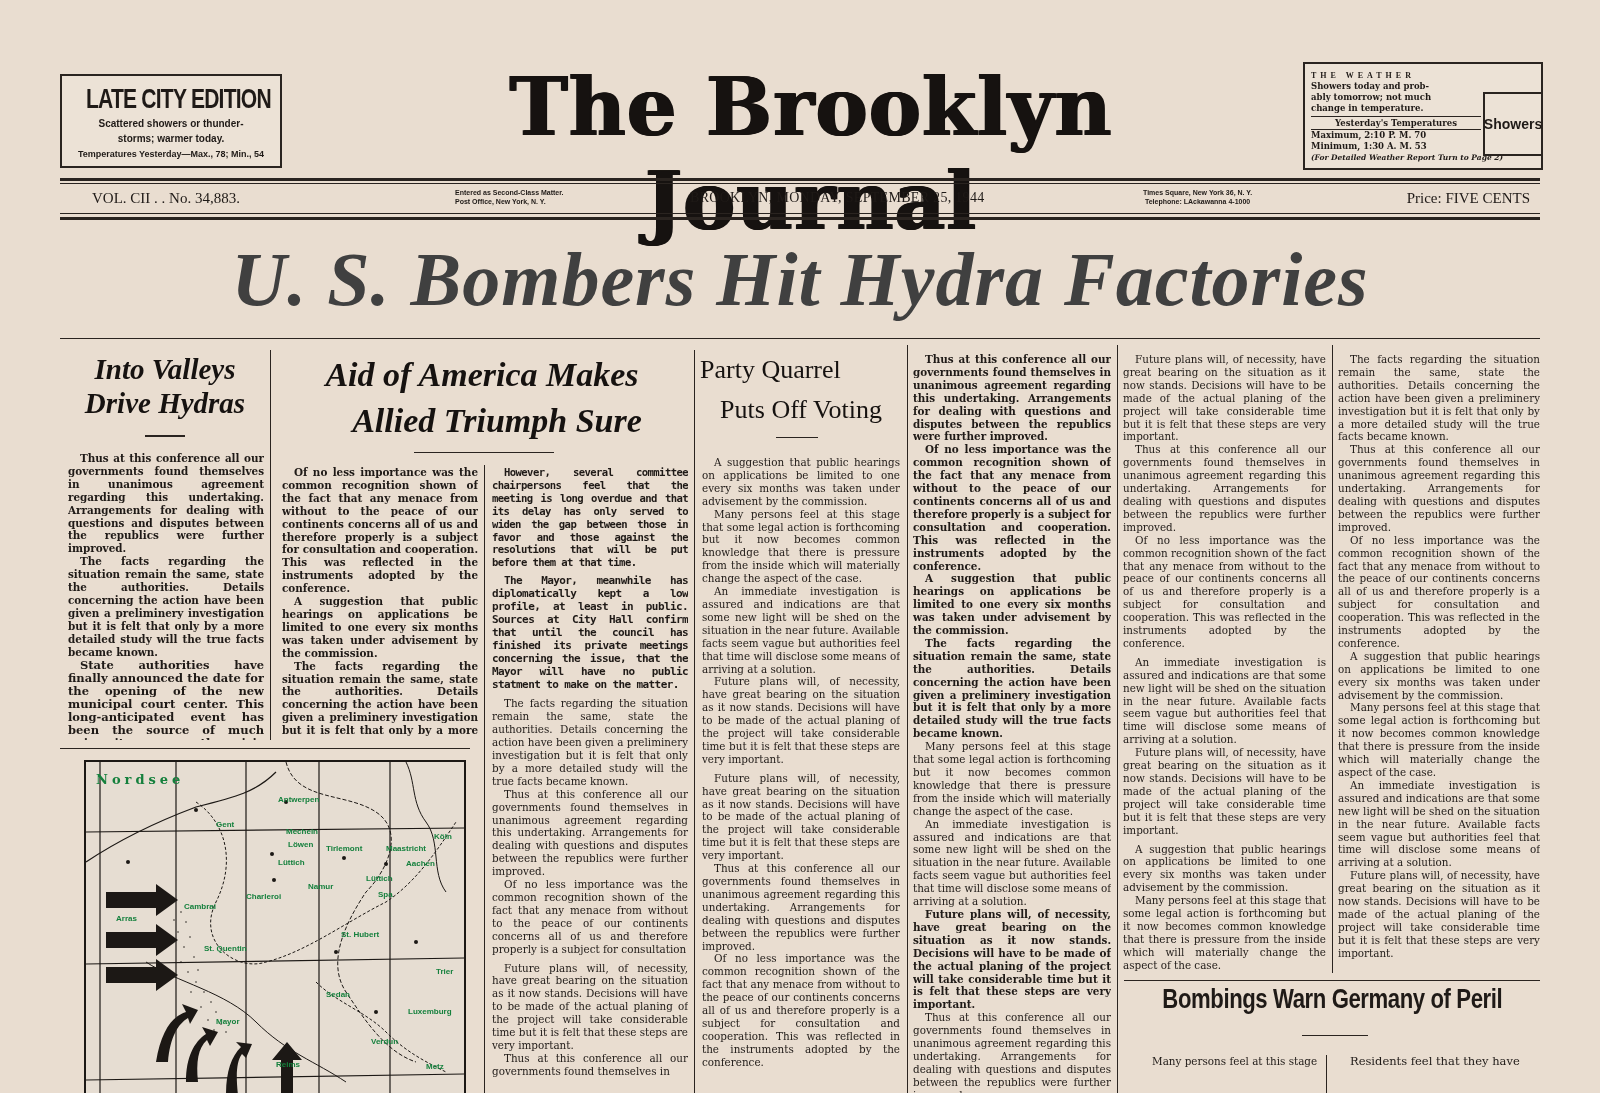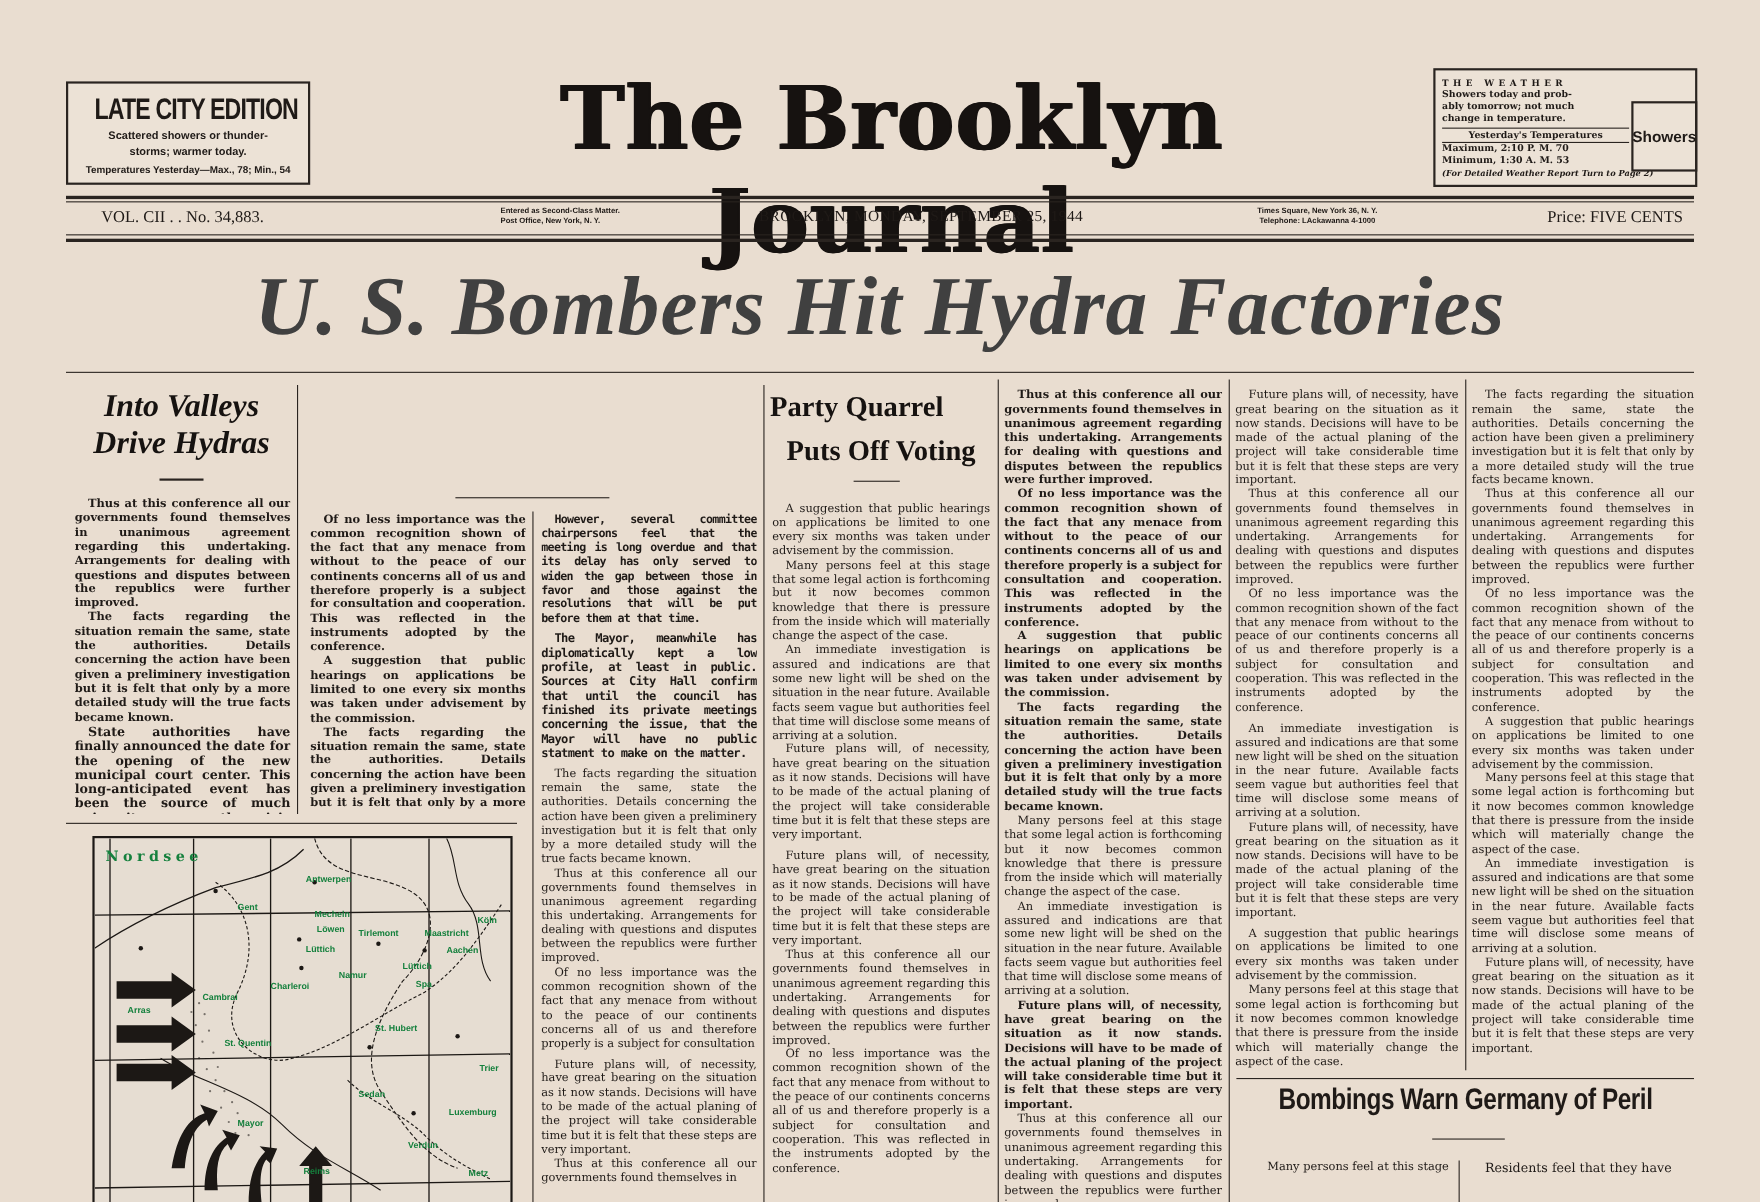--- a/index.html
+++ b/index.html
@@ -14,21 +14,21 @@
 
   
   .ear { position: absolute; border: 2px solid #2a2420; background: #ece2d6; }
   .ear-left { left: 60px; top: 74px; width: 218px; height: 90px; text-align: center; }
   .ear-left .ed { font-family: "Liberation Sans", sans-serif; font-weight: bold; font-size: 27px; letter-spacing: -1px; transform: scaleX(0.78); margin-top: 8px; white-space: nowrap; }
   .ear-left .fc { font-family: "Liberation Sans", sans-serif; font-weight: bold; font-size: 10px; line-height: 13px; margin-top: 2px; }
   .ear-left .tp { font-family: "Liberation Sans", sans-serif; font-weight: bold; font-size: 9px; margin-top: 4px; }
 
   .ear-right { left: 1303px; top: 62px; width: 236px; height: 104px; }
   .ear-right .wx { position: absolute; left: 6px; top: 6px; width: 170px; font-family: "DejaVu Serif", serif; font-size: 8.5px; line-height: 11px; font-weight: bold; }
-  .ear-right .wx-title { letter-spacing: 4px; font-size: 8px; }
+  .ear-right .wx-title { letter-spacing: 4px; font-size: 8px; font-family: Liberation Serif, serif; }
   .ear-right .wx-div { border-top: 1.5px solid #2a2420; margin: 2px 0 1px; }
   .ear-right .wx-sub { text-align: center; border-bottom: 1px solid #2a2420; }
   .ear-right .wx-note { font-style: italic; white-space: nowrap; font-size: 7.5px; }
   .ear-right .show-box { position: absolute; left: 178px; top: 14px; width: 56px; height: 60px; border: 2px solid #2a2420; display: flex; align-items: center; justify-content: center; margin-top: 14px; }
   .ear-right .show-box span { font-family: "Liberation Sans", sans-serif; font-weight: bold; font-size: 14px; }
 
   
   .masthead { position: absolute; left: 330px; top: 60px; width: 960px; text-align: center; }
   .masthead h1 {
     margin: 0; font-family: "DejaVu Serif", serif; font-weight: bold;
@@ -55,21 +55,21 @@
 
   
   .vline { position: absolute; border-left: 1.5px solid #2a2420; }
   .col { position: absolute; font-family: "DejaVu Serif", serif; font-size: 10.4px; line-height: 12.9px; text-align: justify; overflow: hidden; }
   .col p { margin: 0; text-indent: 12px; }
   .col p.gap { margin-top: 6px; }
   .col.bold p { font-weight: bold; }
 
   .hd { position: absolute; text-align: center; color: #161210; }
   .hd-italic { font-family: "Liberation Serif", serif; font-style: italic; font-weight: bold; }
-  .hd-roman { font-family: "Liberation Serif", serif; font-weight: bold; }
+  .hd-roman { font-family: "Liberation Serif", serif; font-weight: normal; }
   .dash { position: absolute; border-top: 2px solid #2a2420; }
 
   
   .map { position: absolute; left: 84px; top: 760px; width: 378px; height: 333px; border: 2px solid #1c1815; background: #e6ddd2; overflow: hidden; }
   .map .label { position: absolute; font-family: "Liberation Sans", sans-serif; font-weight: bold; font-size: 8px; color: #15803d; white-space: nowrap; }
   .map .nordsee { font-family: "DejaVu Serif", serif; font-size: 13px; letter-spacing: 4px; font-weight: bold; }
 
   .sub-head { position: absolute; left: 1124px; top: 984px; width: 416px; text-align: center; }
   .sub-head span { font-family: "Liberation Sans", sans-serif; font-weight: bold; font-size: 27px; letter-spacing: -0.5px; transform: scaleX(0.82); display: inline-block; white-space: nowrap; }
 </style>
@@ -141,20 +141,24 @@
     <div>Drive Hydras</div>
   </div>
   <div class="dash" style="left:145px; top:435px; width:40px;"></div>
   <div class="col bold" style="left:68px; top:452px; width:196px; height:288px;">
     <p>Thus at this conference all our governments found themselves in unanimous agreement regarding this undertaking. Arrangements for dealing with questions and disputes between the republics were further improved.</p>
     <p>The facts regarding the situation remain the same, state the authorities. Details concerning the action have been given a preliminery investigation but it is felt that only by a more detailed study will the true facts became known.</p>
     <p style="font-size:11.5px; line-height:13px;">State authorities have finally announced the date for the opening of the new municipal court center. This long-anticipated event has been the source of much animosity among the civic leaders of the communities surrounding the capitol.</p>
   </div>
   <div class="rule-thin" style="top:748px; left:60px; width:410px;"></div>
 
+  <div class="hd hd-italic" style="left:276px; top:352px; width:412px; font-size:34px; line-height:46px;">
+    <div>Aid of America Makes</div>
+    <div style="padding-left:30px;">Allied Triumph Sure</div>
+  </div>
   <div class="dash" style="left:414px; top:452px; width:140px; border-top-width:1.5px;"></div>
   <div class="col bold" style="left:282px; top:466px; width:196px; height:272px;">
     <p>Of no less importance was the common recognition shown of the fact that any menace from without to the peace of our continents concerns all of us and therefore properly is a subject for consultation and cooperation. This was reflected in the instruments adopted by the conference.</p>
     <p>A suggestion that public hearings on applications be limited to one every six months was taken under advisement by the commission.</p>
     <p>The facts regarding the situation remain the same, state the authorities. Details concerning the action have been given a preliminery investigation but it is felt that only by a more detailed study will the true facts became known.</p>
   </div>
   <div class="col" style="left:492px; top:466px; width:196px; height:627px;">
     <p style="font-family:'DejaVu Sans Mono', monospace; font-size:10.6px; font-weight:bold; letter-spacing:-0.6px;">However, several committee chairpersons feel that the meeting is long overdue and that its delay has only served to widen the gap between those in favor and those against the resolutions that will be put before them at that time.</p>
     <p class="gap" style="font-family:'DejaVu Sans Mono', monospace; font-size:11px; font-weight:bold; letter-spacing:-0.6px;">The Mayor, meanwhile has diplomatically kept a low profile, at least in public. Sources at City Hall confirm that until the council has finished its private meetings concerning the issue, that the Mayor will have no public statment to make on the matter.</p>
     <p class="gap">The facts regarding the situation remain the same, state the authorities. Details concerning the action have been given a preliminery investigation but it is felt that only by a more detailed study will the true facts became known.</p>

